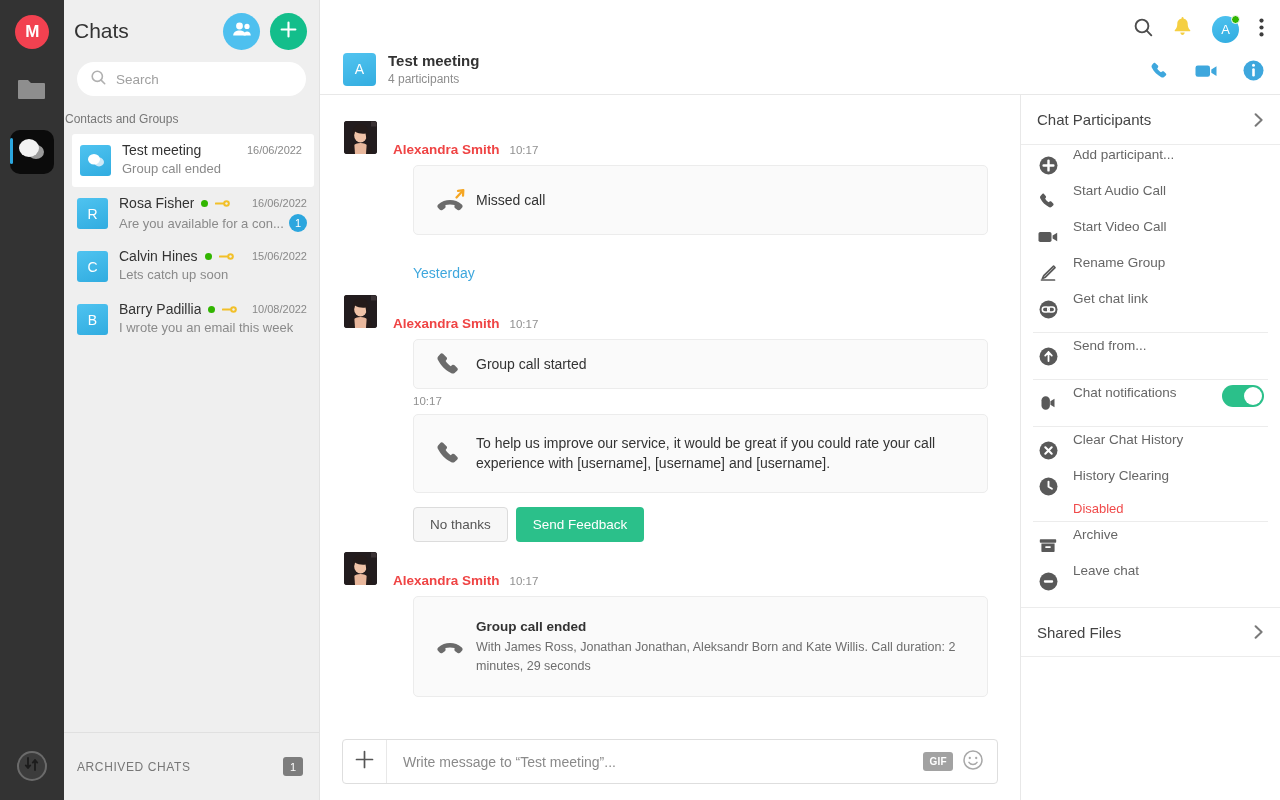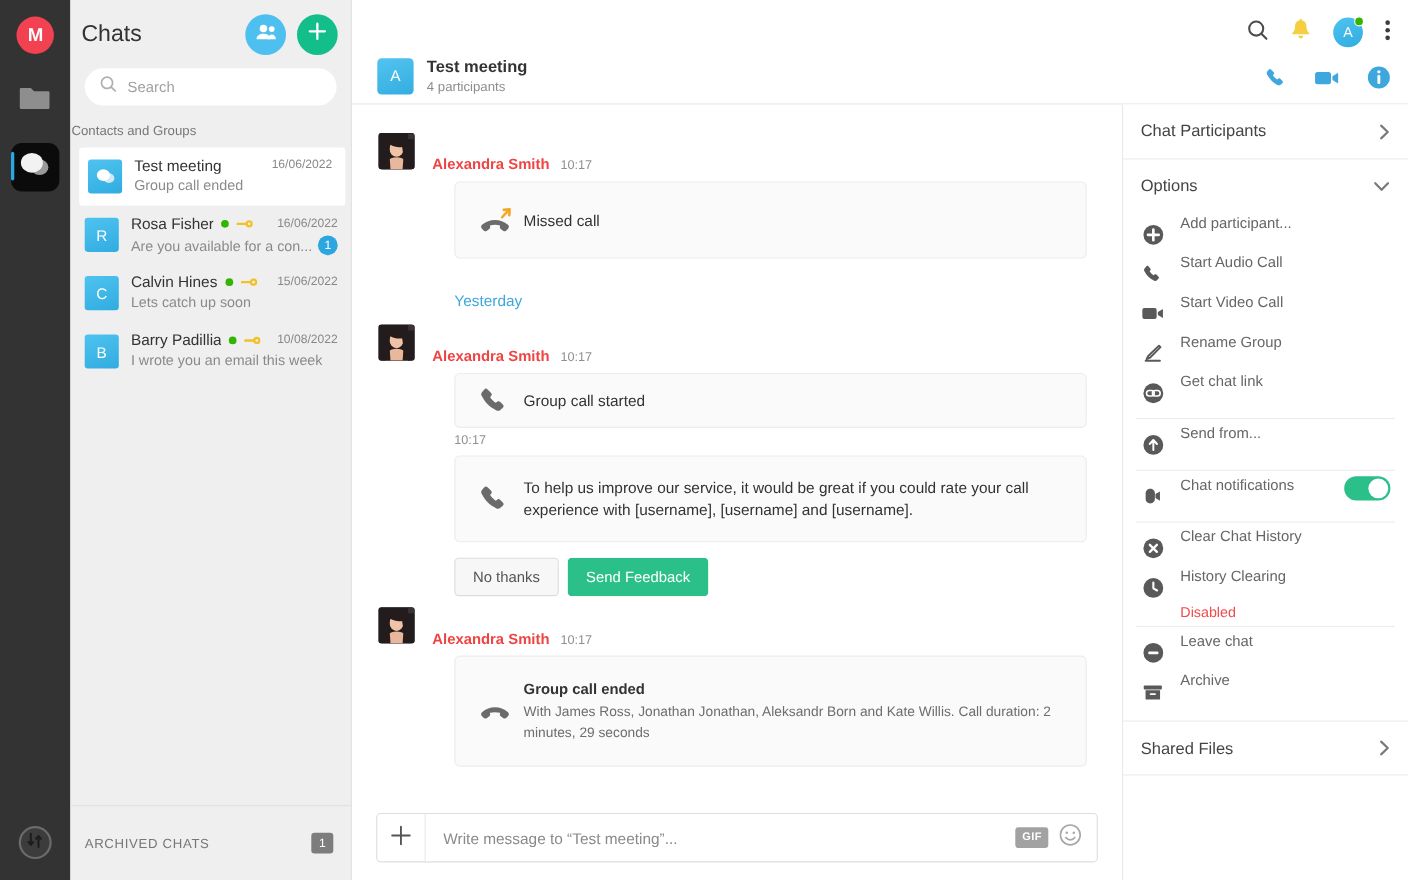--- a/index.html
+++ b/index.html
@@ -651,28 +651,20 @@
 
       <div class="rp-section-head">
         <span class="rp-section-title">Chat Participants</span>
         <span class="chev">
           <svg width="9" height="14" viewBox="0 0 9 14">
             <path d="M1.6 1.2l6 5.8-6 5.8" stroke="#7a7a7a" stroke-width="2" fill="none" stroke-linecap="round" stroke-linejoin="round"></path>
           </svg>
         </span>
       </div>
 
-      <div class="rp-section-head rp-options-head">
-        <span class="rp-section-title">Options</span>
-        <span class="chev">
-          <svg width="14" height="9" viewBox="0 0 14 9">
-            <path d="M1.2 1.6l5.8 6 5.8-6" stroke="#7a7a7a" stroke-width="2" fill="none" stroke-linecap="round" stroke-linejoin="round"></path>
-          </svg>
-        </span>
-      </div>
 
       <div class="rp-list">
 
         <div class="rp-item">
           <span class="rp-item-icon">
             <svg width="19" height="19" viewBox="0 0 19 19">
               <circle cx="9.5" cy="9.5" r="9" fill="#595959"></circle>
               <path d="M9.5 4.6v9.8M4.6 9.5h9.8" stroke="#fff" stroke-width="2.4" stroke-linecap="round"></path>
             </svg>
           </span>
@@ -766,37 +758,37 @@
             </svg>
           </span>
           <span class="rp-item-label">History Clearing</span>
         </div>
         <div class="rp-status-sub">Disabled</div>
 
         <div class="rp-sep"></div>
 
         <div class="rp-item">
           <span class="rp-item-icon">
-            <svg width="19" height="19" viewBox="0 0 19 19">
-              <circle cx="9.5" cy="9.5" r="9" fill="#595959"></circle>
-              <rect x="4.8" y="8.3" width="9.4" height="2.4" rx="1.1" fill="#fff"></rect>
-            </svg>
-          </span>
-          <span class="rp-item-label">Leave chat</span>
-        </div>
-
-        <div class="rp-item">
-          <span class="rp-item-icon">
             <svg width="18" height="17" viewBox="0 0 18 17">
               <rect x="0.8" y="2.2" width="16.4" height="3.6" rx="0.7" fill="#595959"></rect>
               <path d="M2.4 6.6h13.2v7.6a.8.8 0 01-.8.8H3.2a.8.8 0 01-.8-.8z" fill="#595959"></path>
               <rect x="6.2" y="9.2" width="5.6" height="1.7" rx="0.7" fill="#fff"></rect>
             </svg>
           </span>
           <span class="rp-item-label">Archive</span>
+        </div>
+
+        <div class="rp-item">
+          <span class="rp-item-icon">
+            <svg width="19" height="19" viewBox="0 0 19 19">
+              <circle cx="9.5" cy="9.5" r="9" fill="#595959"></circle>
+              <rect x="4.8" y="8.3" width="9.4" height="2.4" rx="1.1" fill="#fff"></rect>
+            </svg>
+          </span>
+          <span class="rp-item-label">Leave chat</span>
         </div>
 
       </div>
 
       <div class="rp-section-head rp-shared">
         <span class="rp-section-title">Shared Files</span>
         <span class="chev">
           <svg width="9" height="14" viewBox="0 0 9 14">
             <path d="M1.6 1.2l6 5.8-6 5.8" stroke="#7a7a7a" stroke-width="2" fill="none" stroke-linecap="round" stroke-linejoin="round"></path>
           </svg>

